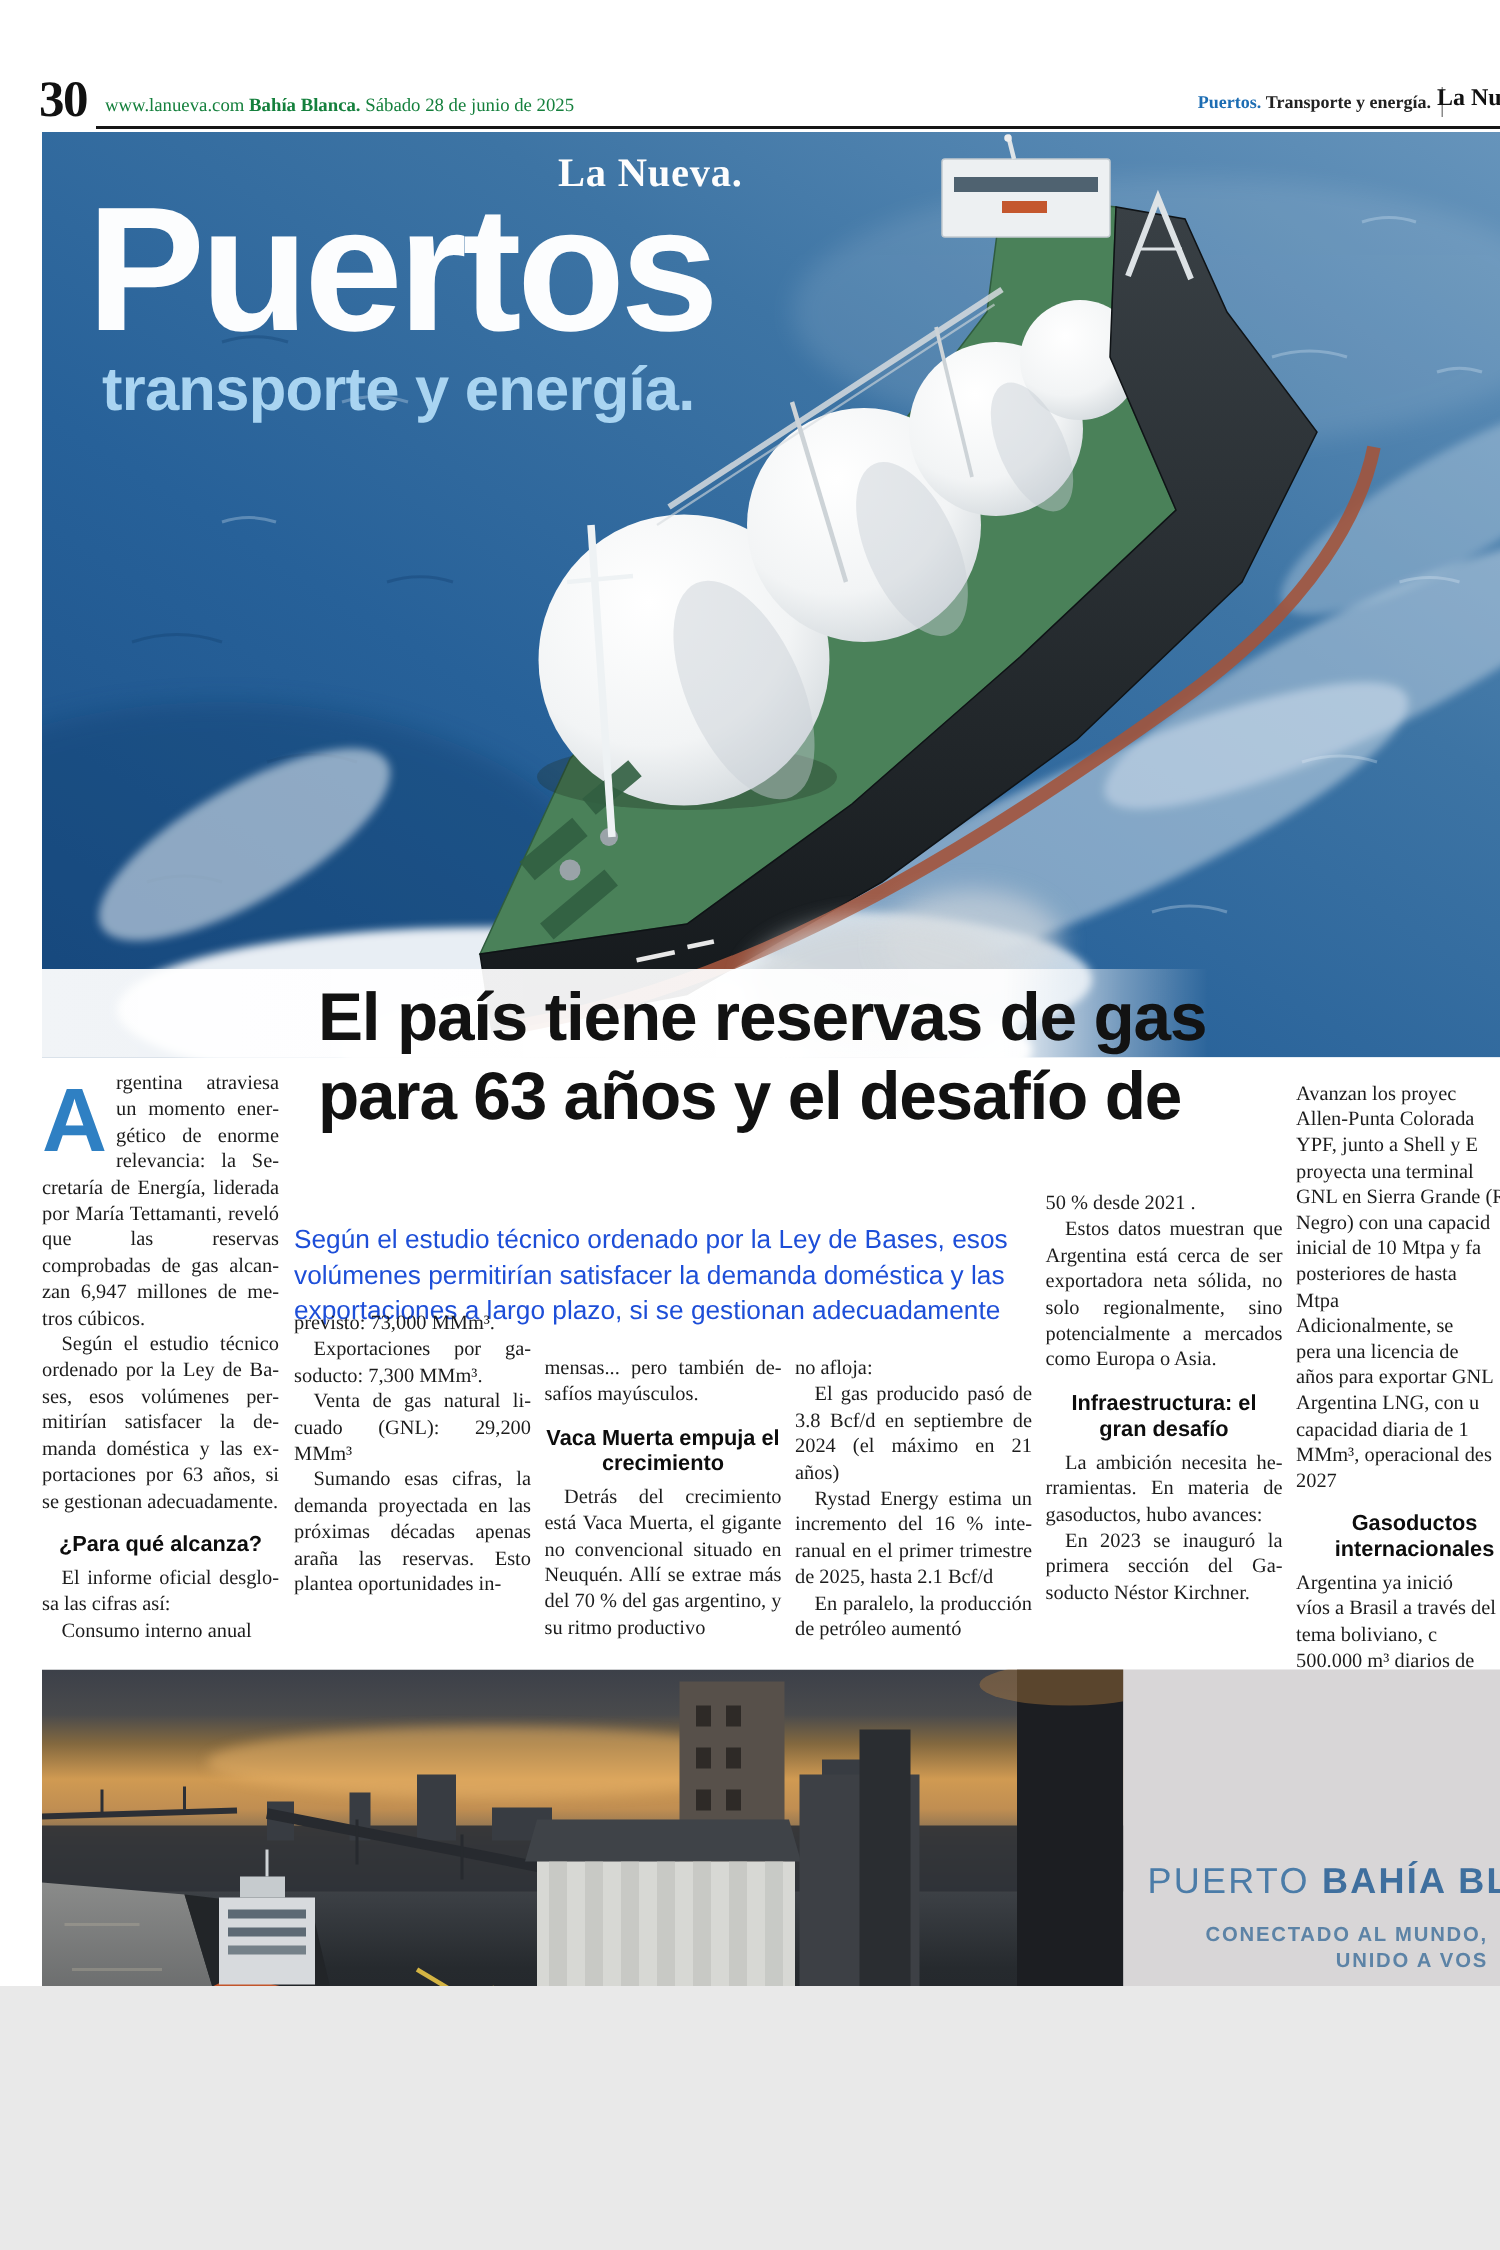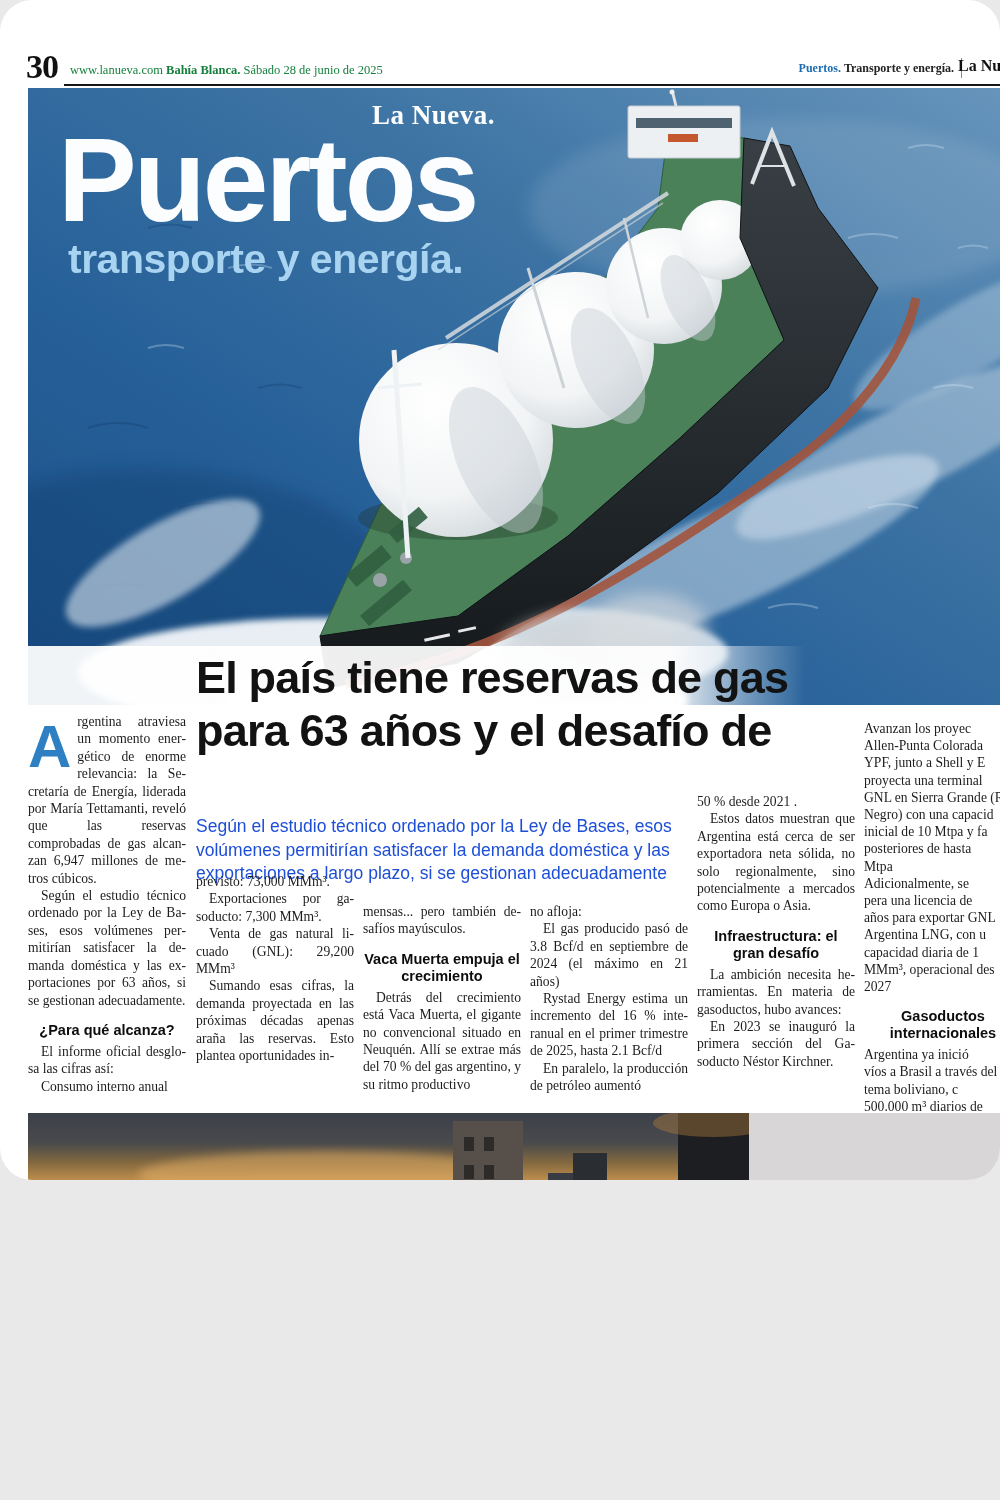--- a/index.html
+++ b/index.html
@@ -1,17 +1,17 @@
 <!DOCTYPE html>
 <html lang="es"><head>
 <meta charset="utf-8">
 <style>
   html,body{margin:0;padding:0;background:#e9e9e9;}
-  .page{position:relative;width:1000px;height:1180px;background:#ffffff;overflow:hidden;
-        font-family:"Liberation Serif",serif;margin:0 auto;border-radius:32px;}
+  .page{position:relative;width:1000px;height:1324px;background:#ffffff;overflow:hidden;
+        font-family:"Liberation Serif",serif;margin:0 auto;}
   .abs{position:absolute;}
 
   
   .pageno{left:26px;top:48px;font-weight:bold;font-size:34px;color:#111;letter-spacing:-1px;}
   .hdr-left{left:70px;top:63px;font-size:12.5px;color:#15803d;}
   .hdr-left b{font-weight:bold;}
   .hdr-right{right:46px;top:61px;font-size:12px;white-space:nowrap;}
   .hdr-right .sec{color:#1d6db3;font-weight:bold;}
   .hdr-right .rest{color:#222;font-weight:bold;}
   .hdr-div{right:38px;top:58px;width:1px;height:20px;background:#8a8a8a;}
@@ -27,21 +27,21 @@
   .mast-brand{position:absolute;left:344px;top:12px;font-family:"Liberation Serif",serif;
      font-weight:bold;font-size:27px;color:#fdfdfd;letter-spacing:.5px;}
   .mast-title{position:absolute;left:30px;top:34px;font-family:Liberation Sans, sans-serif;
      font-weight:bold;font-size:118px;line-height:116px;color:#fcfdfe;letter-spacing:-3px;}
   .mast-sub{position:absolute;left:40px;top:148px;font-family:"Liberation Sans",sans-serif;
      font-weight:bold;font-size:41px;color:#a9d4f1;letter-spacing:-.5px;}
 
   
   .headline{left:196px;top:651px;z-index:5;font-family:"Liberation Sans",sans-serif;
      font-weight:bold;font-size:45px;line-height:53px;letter-spacing:-.8px;color:#121212;}
-  .headline div{white-space:nowrap;}
+  .headline div{white-space:nowrap;margin-left:16px;}
   .deck{left:196px;top:815px;width:507px;font-family:"Liberation Sans",sans-serif;
      font-size:17.5px;line-height:23.5px;color:#1d4ed8;}
 
   
   .col{position:absolute;width:158px;}
   .body-p{font-size:13.6px;line-height:17.4px;text-align:justify;color:#1c1c1c;margin:0;
      hyphens:manual;}
   .body-p.ind{text-indent:13px;}
   .subhead{font-family:"Liberation Sans",sans-serif;font-weight:bold;font-size:14.5px;
      line-height:17px;margin:13px 0 4px;color:#0d0d0d;text-align:center;}

